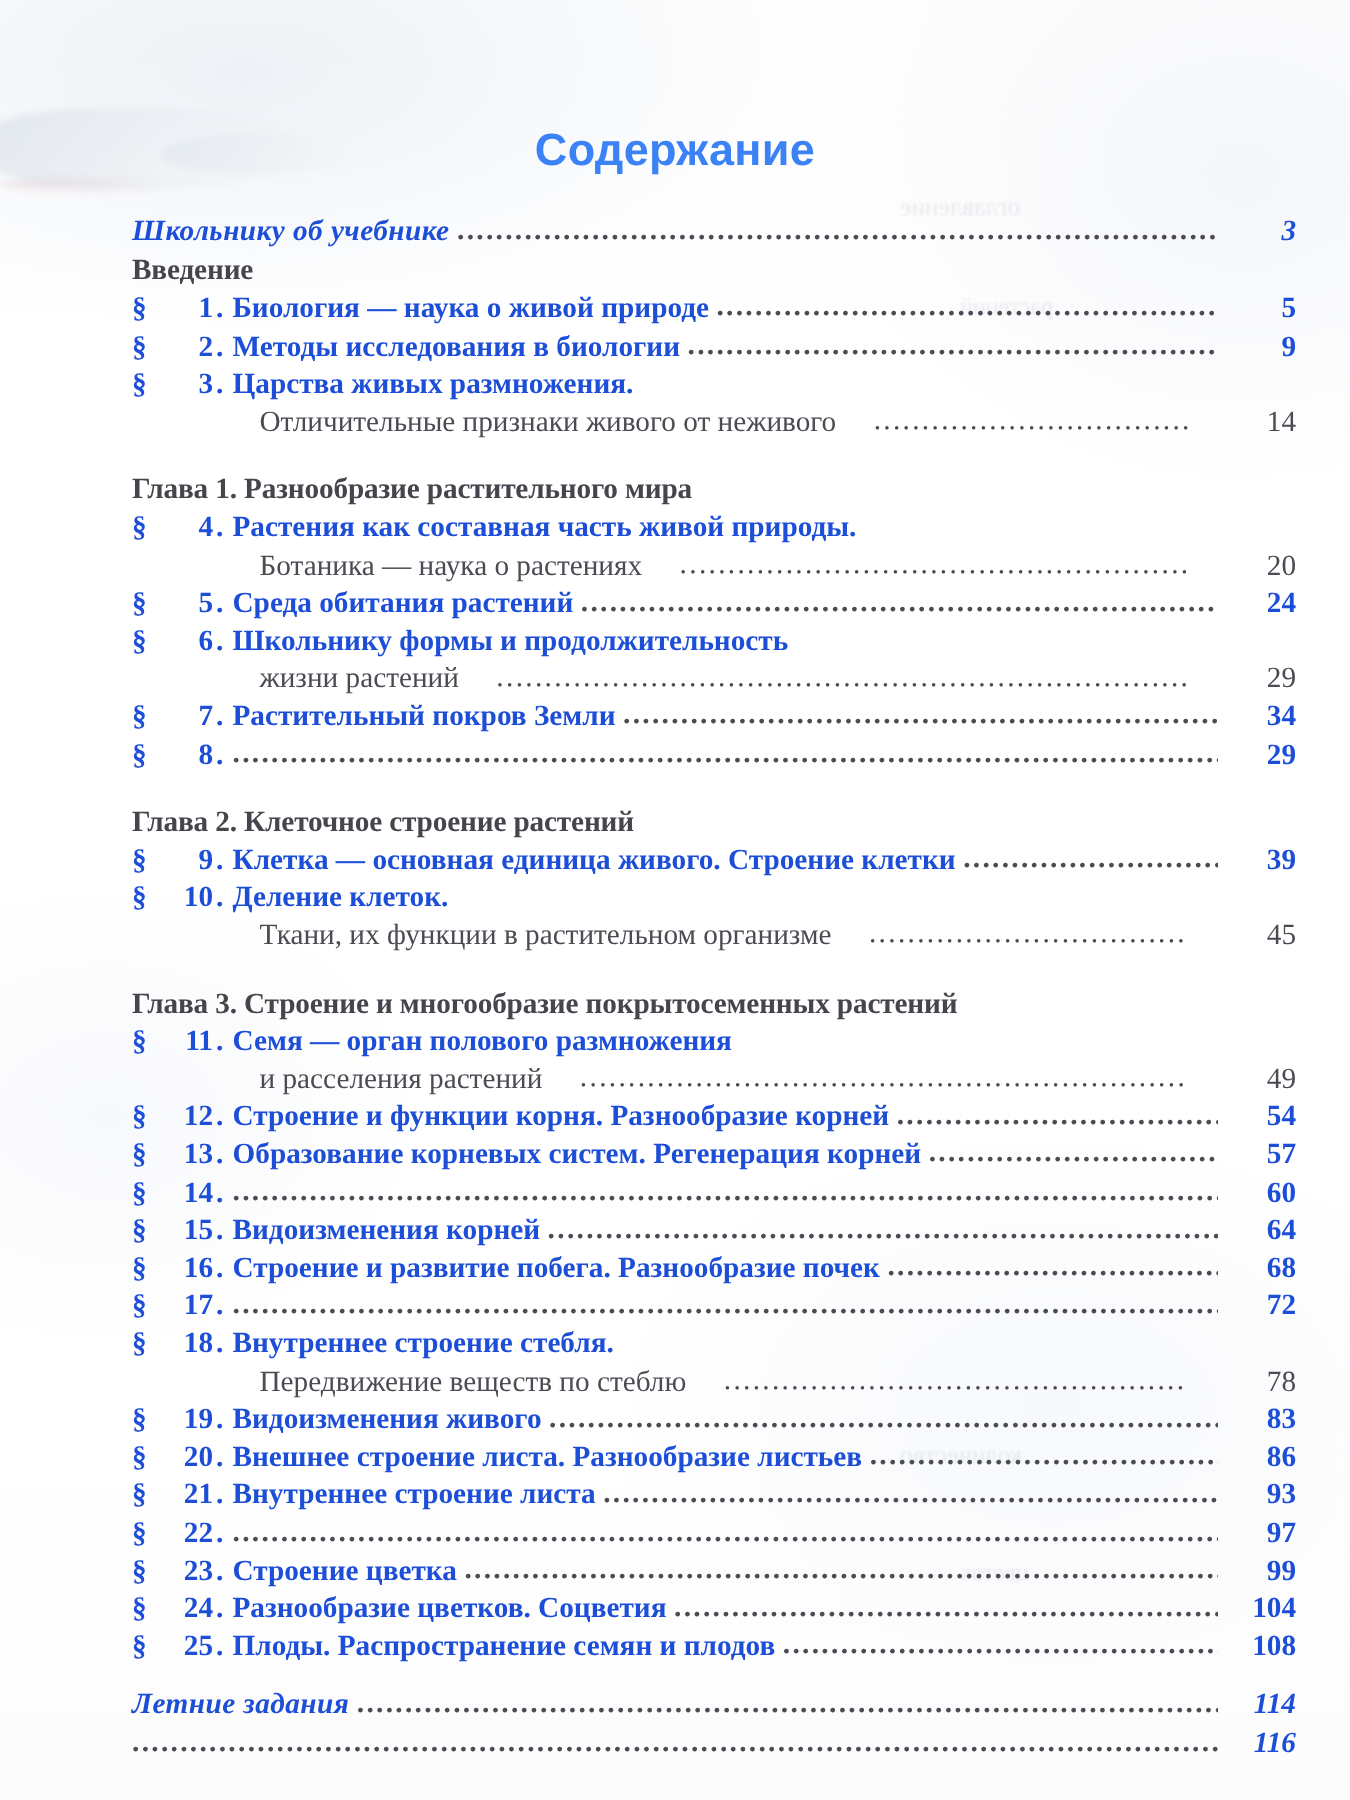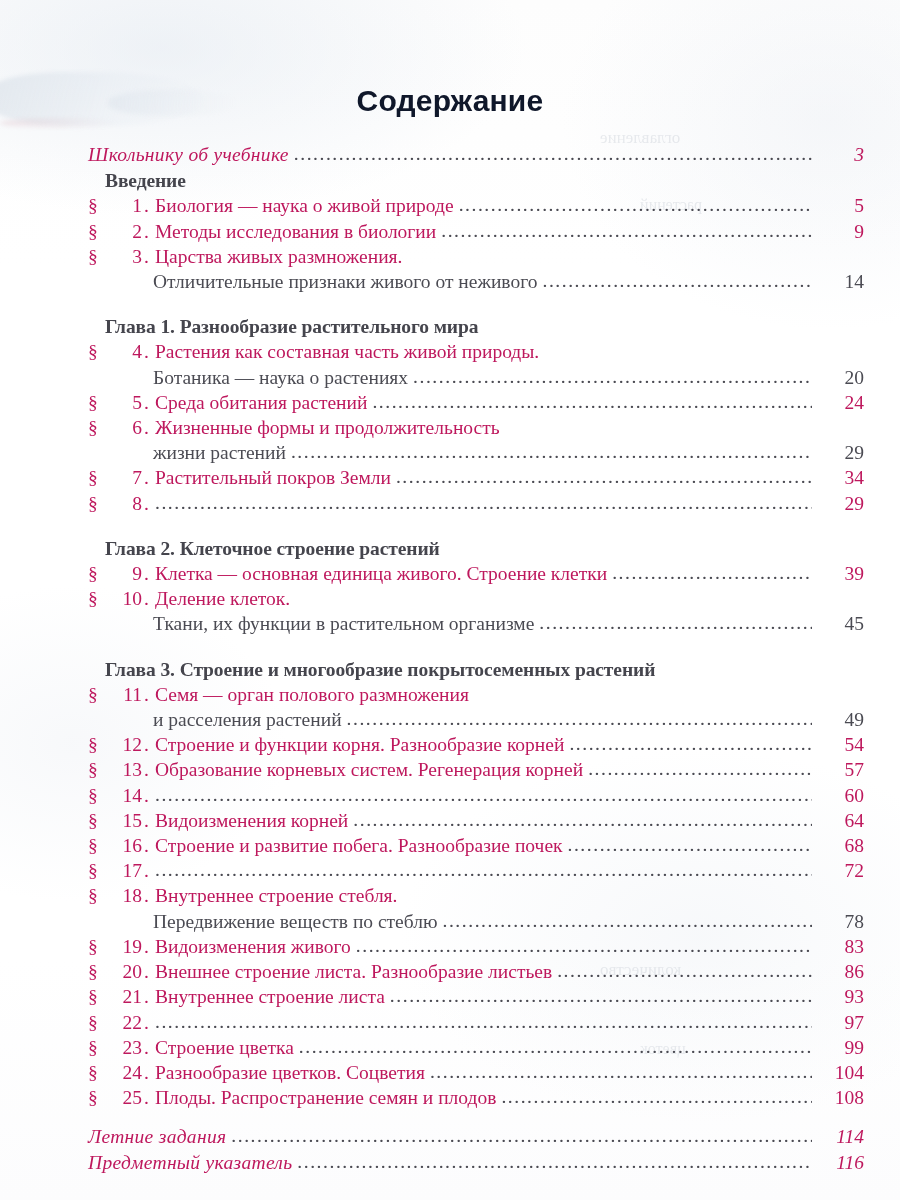--- a/index.html
+++ b/index.html
@@ -63,38 +63,39 @@
   .doc-title {
     position: absolute;
     top: 84px;
     left: 0;
     width: 900px;
     text-align: center;
     font-family: "Liberation Sans", "DejaVu Sans", sans-serif;
     font-weight: bold;
     font-size: 30px;
     letter-spacing: 0.2px;
-    color: #0f172a;
+    color: #3b82f6;
   }
 
   
   .toc {
     position: absolute;
     top: 142px;
     left: 88px;
     width: 776px;
   }
 
   .row {
     display: flex;
     align-items: baseline;
     font-size: 19.5px;
     line-height: 25.2px;
-    color: #be185d;
+    color: #1d4ed8;
     white-space: nowrap;
+    font-weight: bold;
   }
 
   
   .sec {
     flex: 0 0 auto;
     width: 20px;
     text-align: left;
     font-size: 19.5px;
   }
   .num {
@@ -143,32 +144,32 @@
   .row.italic .label { letter-spacing: 0.3px; }
 
   
   .heading {
     font-weight: bold;
     font-size: 19.5px;
     line-height: 25.2px;
     color: #45454d;
     white-space: nowrap;
     letter-spacing: -0.1px;
-    margin-left: 17px;
   }
   .heading.intro { margin-top: 1px; }
 
   
   .cont {
     display: flex;
     align-items: baseline;
     font-size: 19.5px;
     line-height: 25.2px;
     color: #4b4b53;
     white-space: nowrap;
+    gap: 20px;
   }
   .cont .indent { flex: 0 0 auto; width: 65px; }
   .gap-md { height: 14px; }
   .gap-lg { height: 20px; }
 </style>
 </head>
 <body>
 
 <div class="page">
   <div class="smudge smudge-a"></div>
@@ -237,21 +238,21 @@
       <span class="num">5</span>
       <span class="dot-after-num">.</span>
       <span class="label">Среда обитания растений</span>
       <span class="leader"></span>
       <span class="pageno">24</span>
     </div>
     <div class="row">
       <span class="sec">§</span>
       <span class="num">6</span>
       <span class="dot-after-num">.</span>
-      <span class="label">Жизненные формы и продолжительность</span>
+      <span class="label">Школьнику формы и продолжительность</span>
     </div>
     <div class="cont">
       <span class="indent"></span>
       <span class="label">жизни растений</span>
       <span class="leader"></span>
       <span class="pageno">29</span>
     </div>
     <div class="row">
       <span class="sec">§</span>
       <span class="num">7</span>
@@ -416,17 +417,16 @@
       <span class="leader"></span>
       <span class="pageno wide">108</span>
     </div>
     <div class="gap-md"></div>
     <div class="row italic">
       <span class="label">Летние задания</span>
       <span class="leader"></span>
       <span class="pageno">114</span>
     </div>
     <div class="row italic">
-      <span class="label">Предметный указатель</span>
       <span class="leader"></span>
       <span class="pageno">116</span>
     </div>
   </div>
 
 </body></html>

